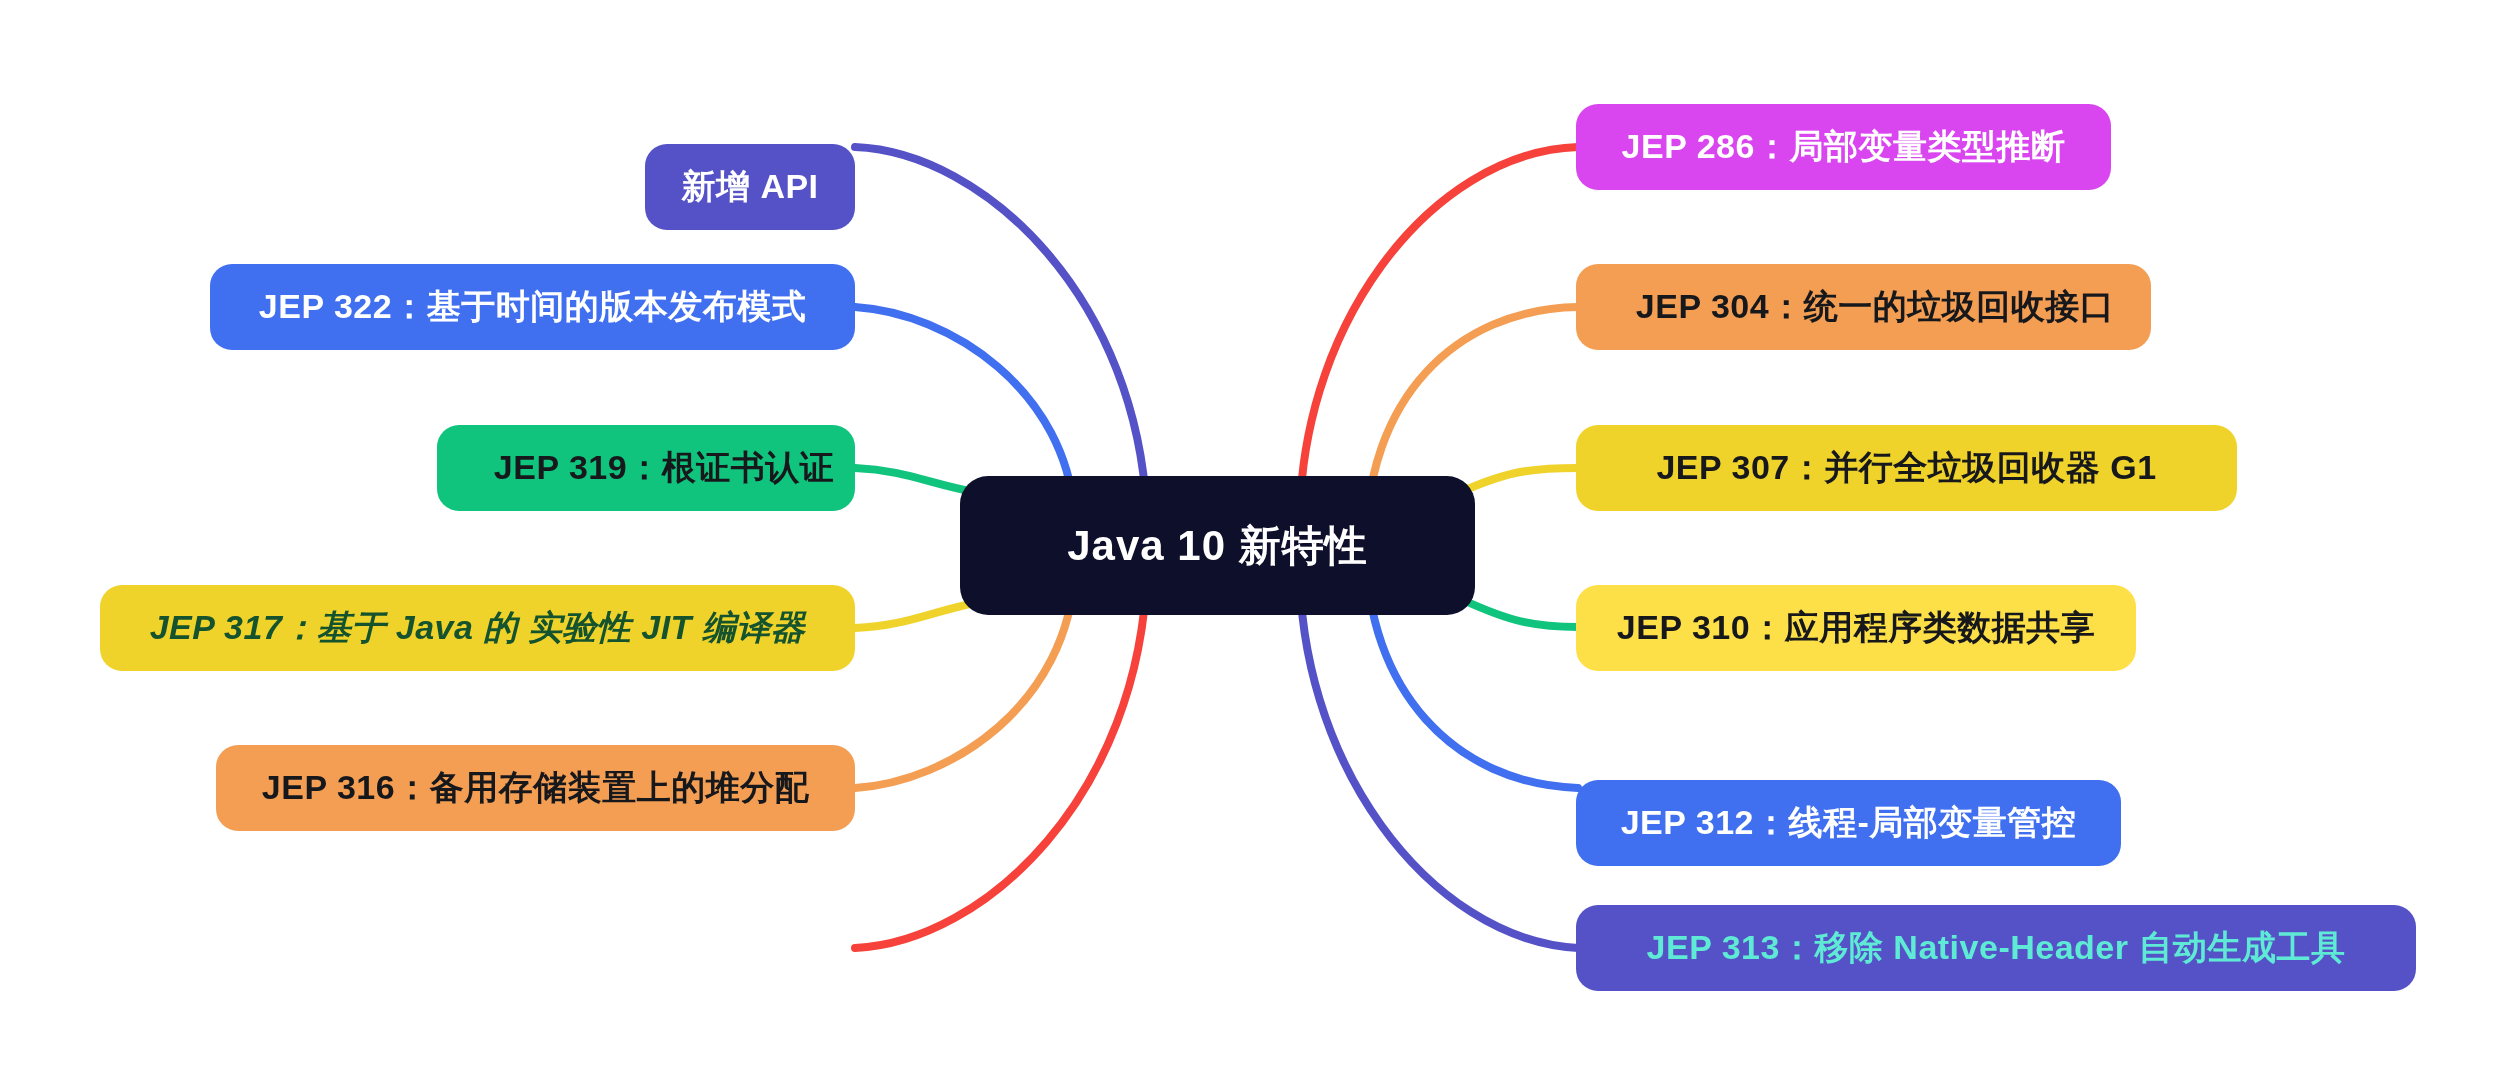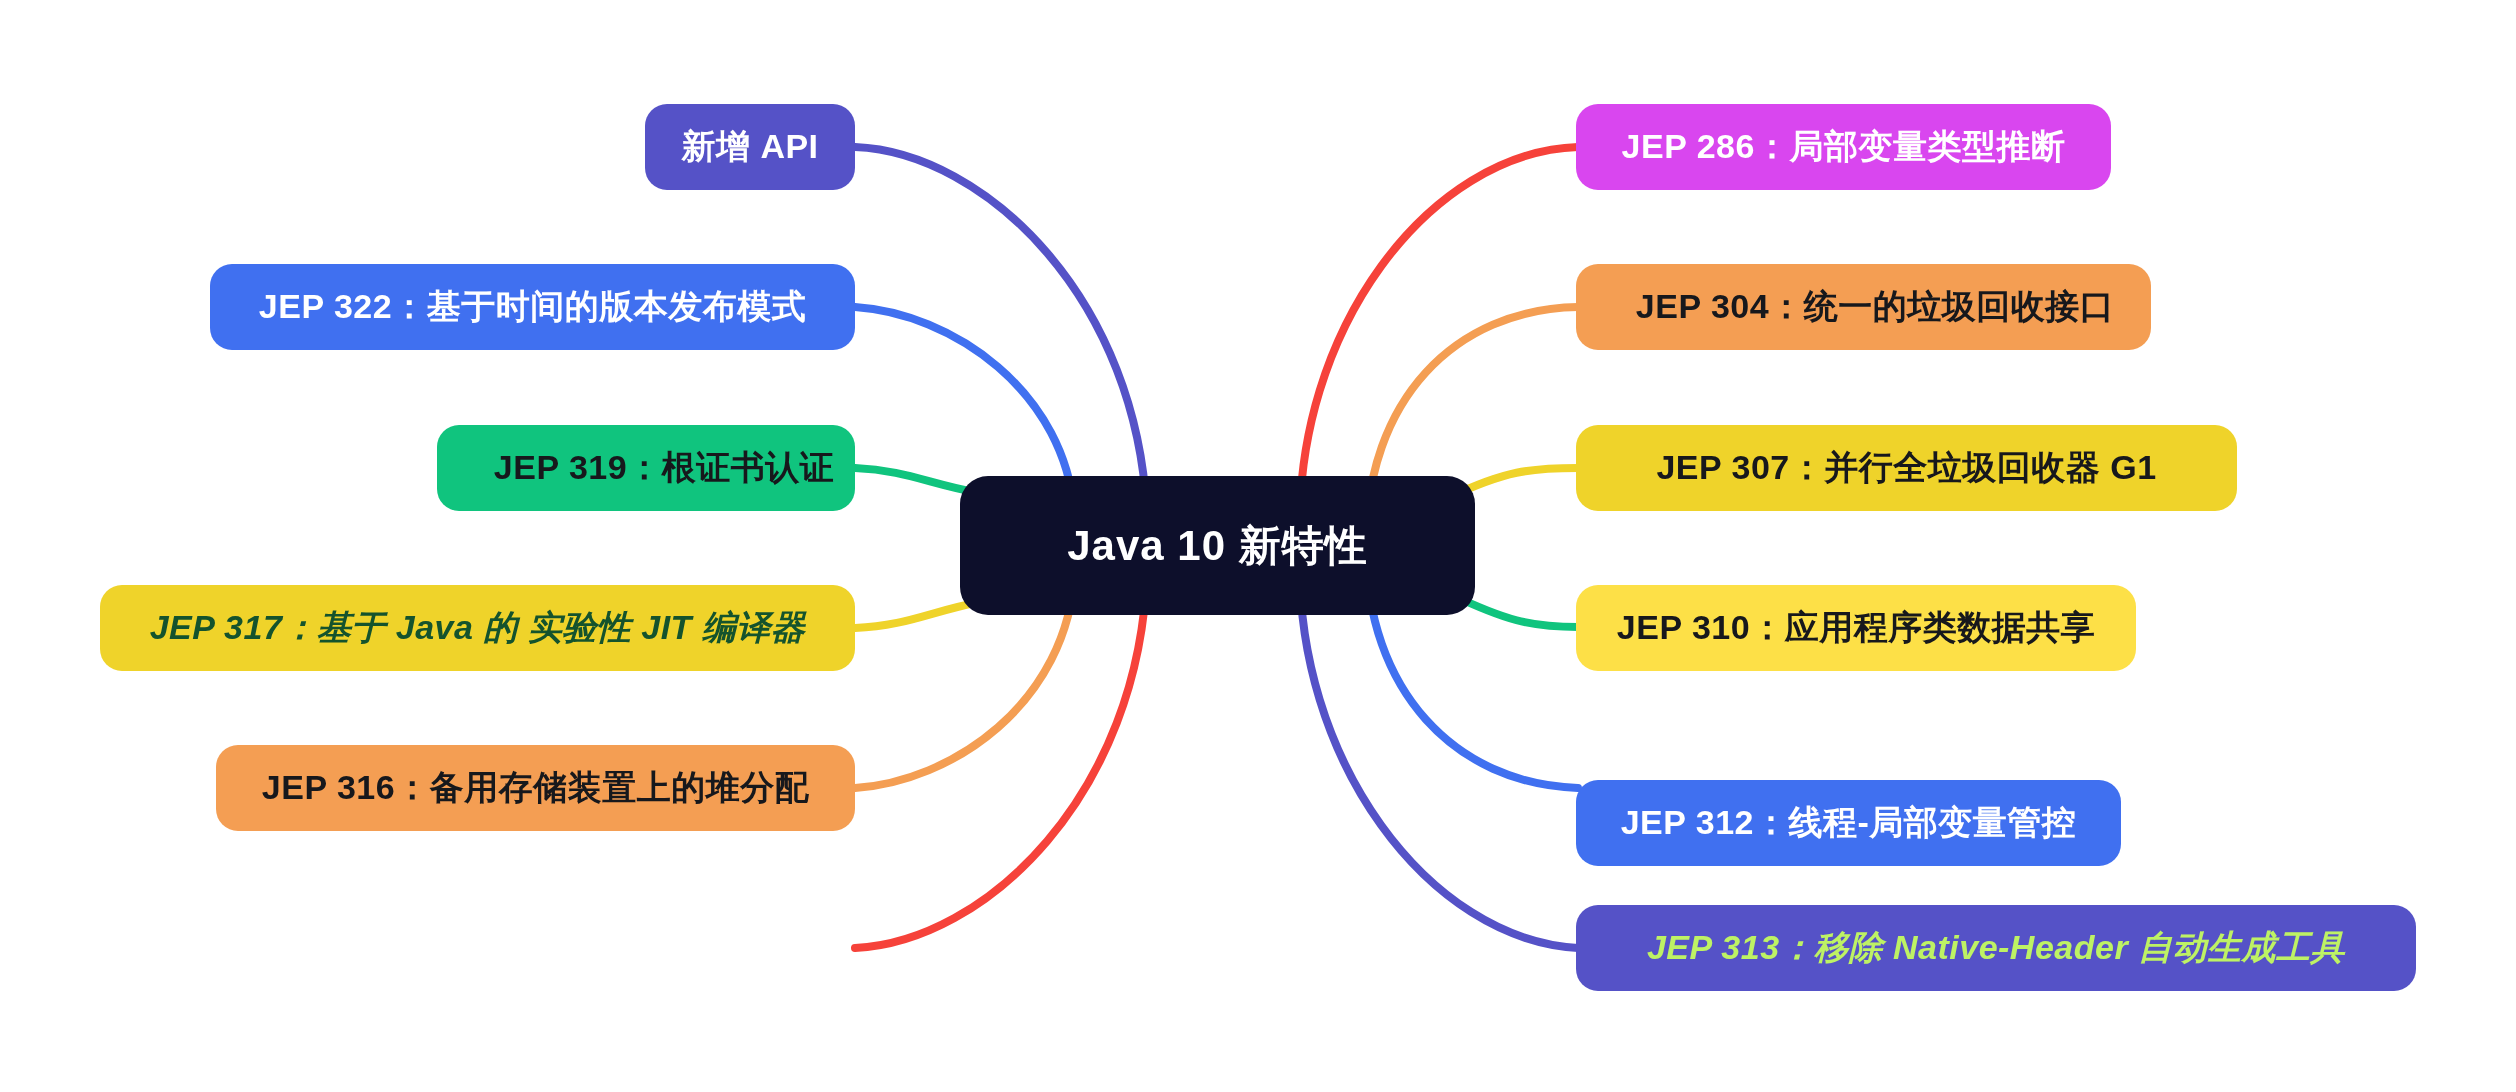--- a/index.html
+++ b/index.html
@@ -76,28 +76,28 @@
     <path d="M 855 948 C 985 942 1140 795 1147 570" stroke="#F6423A"></path>
 
     <path d="M 1300 540 C 1293 330 1430 152 1578 147" stroke="#F6423A"></path>
     <path d="M 1366 545 C 1366 400 1455 309 1578 307" stroke="#F49E53"></path>
     <path d="M 1450 497 C 1505 471 1530 468 1578 468" stroke="#EFD32A"></path>
     <path d="M 1450 594 C 1505 620 1530 627 1578 627" stroke="#10C47E"></path>
     <path d="M 1366 546 C 1366 690 1455 784 1578 788" stroke="#4070F0"></path>
     <path d="M 1300 550 C 1293 760 1430 940 1578 948" stroke="#5552C7"></path>
   </svg>
 
-  <div class="node n-api" style="background-color: rgb(85, 82, 199); color: rgb(255, 255, 255);">新增 API</div>
+  <div class="node n-api" style="background-color: rgb(85, 82, 199); color: rgb(255, 255, 255); margin-top: 40px;">新增 API</div>
   <div class="node n-322" style="background-color: rgb(64, 112, 240); color: rgb(255, 255, 255);">JEP 322：基于时间的版本发布模式</div>
   <div class="node n-319" style="background-color: rgb(16, 196, 126); color: rgb(23, 24, 28);">JEP 319：根证书认证</div>
   <div class="node n-317" style="background-color: rgb(239, 211, 42); color: #14532d; font-style: italic;">JEP 317：基于 Java 的 实验性 JIT 编译器</div>
   <div class="node n-316" style="background-color: rgb(244, 158, 83); color: rgb(23, 24, 28);">JEP 316：备用存储装置上的堆分配</div>
 
   <div class="node root n-root" style="background-color: rgb(13, 15, 43); color: rgb(255, 255, 255);">Java 10 新特性</div>
 
   <div class="node n-286" style="background-color: #d946ef; color: rgb(255, 255, 255);">JEP 286：局部变量类型推断</div>
   <div class="node n-304" style="background-color: rgb(244, 158, 83); color: rgb(23, 24, 28);">JEP 304：统一的垃圾回收接口</div>
   <div class="node n-307" style="background-color: rgb(239, 211, 42); color: rgb(23, 24, 28);">JEP 307：并行全垃圾回收器 G1</div>
   <div class="node n-310" style="background-color: #fde047; color: rgb(23, 24, 28);">JEP 310：应用程序类数据共享</div>
   <div class="node n-312" style="background-color: rgb(64, 112, 240); color: rgb(255, 255, 255);">JEP 312：线程-局部变量管控</div>
-  <div class="node n-313" style="background-color: rgb(85, 82, 199); color: #bef264; font-style: italic;">JEP 313：移除 Native-Header 自动生成工具</div>
+  <div class="node n-313" style="background-color: rgb(85, 82, 199); color: #5eead4;">JEP 313：移除 Native-Header 自动生成工具</div>
 
 </div>
 
 </body></html>

